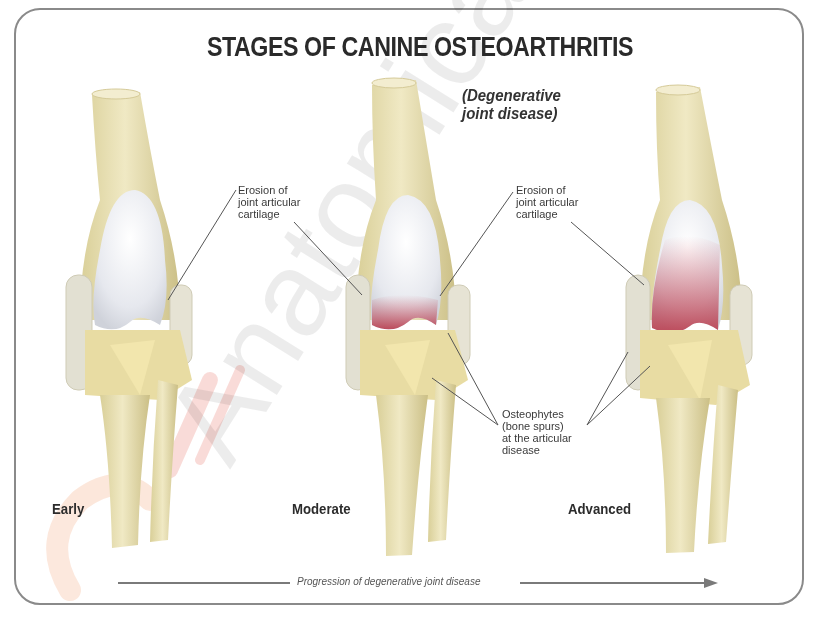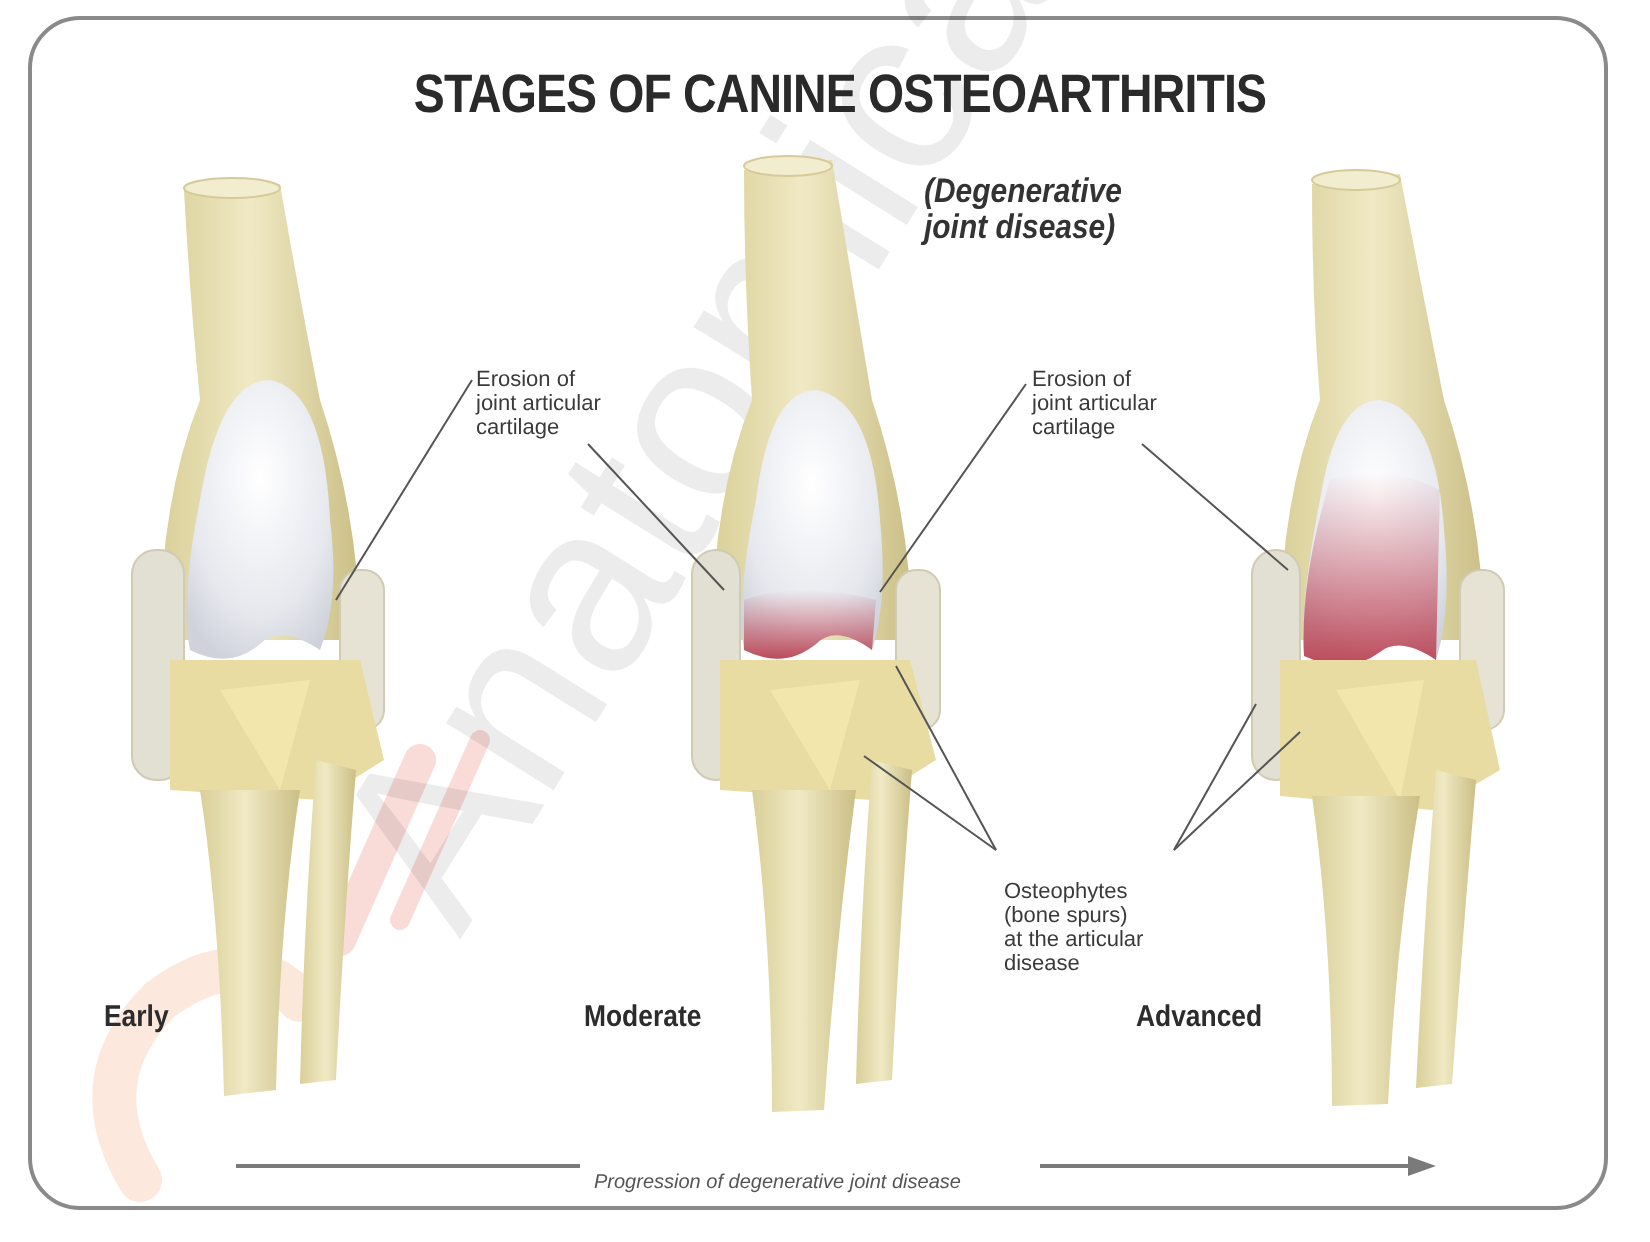--- a/index.html
+++ b/index.html
@@ -5,21 +5,21 @@
   html, body { margin:0; padding:0; background:#ffffff; }
   body { width:825px; height:621px; position:relative; overflow:hidden; font-family:"Liberation Sans", sans-serif; }
   .frame { position:absolute; left:14px; top:8px; width:790px; height:597px; border:2px solid #8a8a8a; border-radius:26px; box-sizing:border-box; background:#fff; }
   .watermark { position:absolute; left:0; top:0; width:825px; height:621px; pointer-events:none; }
   .title { position:absolute; left:140px; top:32px; width:560px; text-align:center; font-family:"Liberation Sans", sans-serif; font-weight:bold; font-size:27px; letter-spacing:-0.5px; color:#2a2a2a; transform:scaleX(0.86); transform-origin:center; white-space:nowrap; }
   .subtitle { position:absolute; left:462px; top:87px; font-family:"Liberation Sans", sans-serif; font-weight:bold; font-style:italic; font-size:17px; line-height:18px; color:#333; transform:scaleX(0.88); transform-origin:left; }
   .subtitle span { display:block; }
   .callout { position:absolute; font-family:"Liberation Sans", sans-serif; font-size:11px; line-height:12px; color:#3a3a3a; }
   .callout span { display:block; }
   .stage { position:absolute; font-family:"Liberation Sans", sans-serif; font-weight:bold; font-size:15px; color:#2c2c2c; transform:scaleX(0.88); transform-origin:left; }
-  .progress-text { position:absolute; left:297px; top:576px; font-family:"Liberation Sans", sans-serif; font-style:italic; font-size:10px; color:#555; white-space:nowrap;margin-top:10px; }
+  .progress-text { position:absolute; left:297px; top:576px; font-family:"Liberation Sans", sans-serif; font-style:italic; font-size:10px; color:#555; white-space:nowrap; }
   svg.bones { position:absolute; left:0; top:0; }
 </style>
 </head>
 <body>
 
 <div class="frame"></div>
 
 <svg class="watermark" width="825" height="621" viewBox="0 0 825 621">
   <g opacity="0.18">
     <path d="M70 590 Q40 540 80 500 Q120 470 150 500" fill="none" stroke="#f08040" stroke-width="22" stroke-linecap="round"></path>
@@ -115,21 +115,21 @@
   <span>joint articular</span>
   <span>cartilage</span>
 </div>
 
 <div class="callout" style="left:516px; top:184px;">
   <span>Erosion of</span>
   <span>joint articular</span>
   <span>cartilage</span>
 </div>
 
-<div class="callout" style="left:502px; top:440px;">
+<div class="callout" style="left:502px; top:408px;">
   <span>Osteophytes</span>
   <span>(bone spurs)</span>
   <span>at the articular</span>
   <span>disease</span>
 </div>
 
 <div class="stage" style="left:52px; top:500px;">Early</div>
 <div class="stage" style="left:292px; top:500px;">Moderate</div>
 <div class="stage" style="left:568px; top:500px;">Advanced</div>
 

